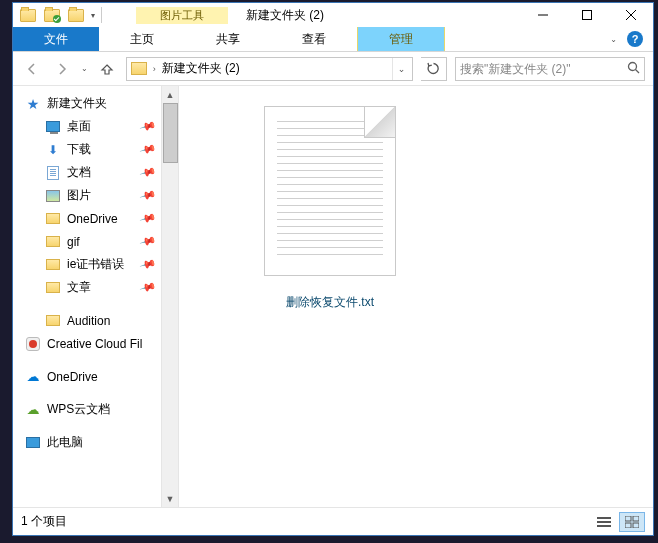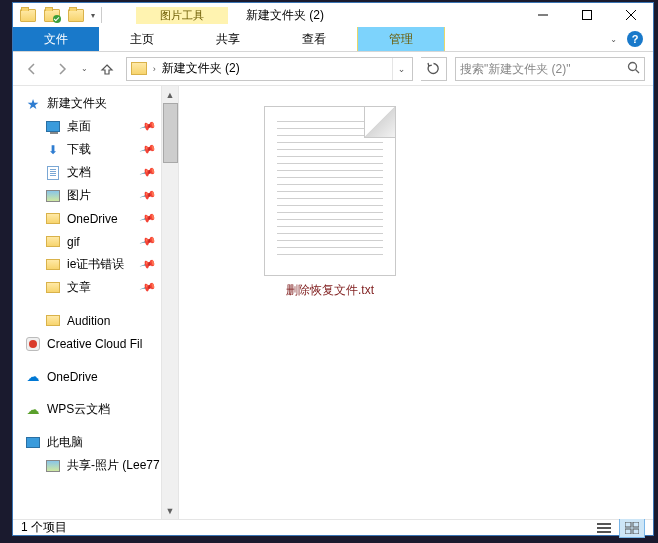--- a/index.html
+++ b/index.html
@@ -61,22 +61,22 @@
   .glyph-pc { width:14px; height:11px; background:#3a9bdc; border:1px solid #2a6fa3;}
   .sb-scroll { width:17px; background:#f0f0f0; border-left:1px solid #e5e5e5; display:flex; flex-direction:column;}
   .sb-scroll-btn { height:17px; display:flex; align-items:center; justify-content:center; color:#606060; font-size:9px;}
   .sb-thumb { width:15px; margin:0 auto; background:#cdcdcd; border:1px solid #a8a8a8; flex:0 0 60px;}
   .content { flex:1; background:#fff; position:relative; overflow:hidden;}
   .file-item { position:absolute; left:70px; top:20px; width:162px; display:flex; flex-direction:column; align-items:center; gap:6px;}
   .file-thumb { width:132px; height:170px; background:#fff; border:1px solid #c9c9c9; position:relative;}
   .file-thumb::after { content:""; position:absolute; right:0; top:0; width:30px; height:30px; background:linear-gradient(135deg,#fff 0%,#fff 48%,#d8d8d8 50%,#f2f2f2 100%); border-left:1px solid #c9c9c9; border-bottom:1px solid #c9c9c9;}
   .file-lines { position:absolute; left:12px; right:12px; top:14px; bottom:12px;}
   .file-line { height:1px; background:#cfcfcf; margin-bottom:6px;}
-  .file-label { font-size:12px; color:#7f1d1d; text-align:center;}
-  .statusbar { height:16px; border-top:1px solid #e5e5e5; display:flex; align-items:center; padding:0 8px; font-size:12px; color:#000; background:#fff;}
+  .file-label { font-size:12px; color:#0c4a6e; text-align:center;margin-top:12px;}
+  .statusbar { height:28px; border-top:1px solid #e5e5e5; display:flex; align-items:center; padding:0 8px; font-size:12px; color:#000; background:#fff;}
   .status-spacer { flex:1;}
   .view-btn { width:26px; height:20px; display:flex; align-items:center; justify-content:center; color:#555; margin-left:2px;}
   .view-btn.active { background:#cde6f7; border:1px solid #7ab6e8;}
   .chev-down-caret { font-size:8px; color:#555; }
   .spacer10 { height:10px;}
 </style>
 </head>
 <body>
 
 <div class="window">
@@ -255,26 +255,20 @@
           <span class="sb-icon glyph-wps">☁</span>
           <span>WPS云文档</span>
         </div>
         <div class="spacer10"></div>
         <div class="sb-item group">
           <span class="sb-icon">
               <span class="glyph-pc"></span>
             </span>
           <span>此电脑</span>
         </div>
-        <div class="sb-item child">
-          <span class="sb-icon">
-              <span class="glyph-pic"></span>
-            </span>
-          <span>共享-照片 (Lee77</span>
-        </div>
       </div>
       <div class="sb-scroll">
         <div class="sb-scroll-btn">▲</div>
         <div class="sb-thumb"></div>
         <div style="flex:1"></div>
         <div class="sb-scroll-btn">▼</div>
       </div>
     </div>
 
     <div class="content">

